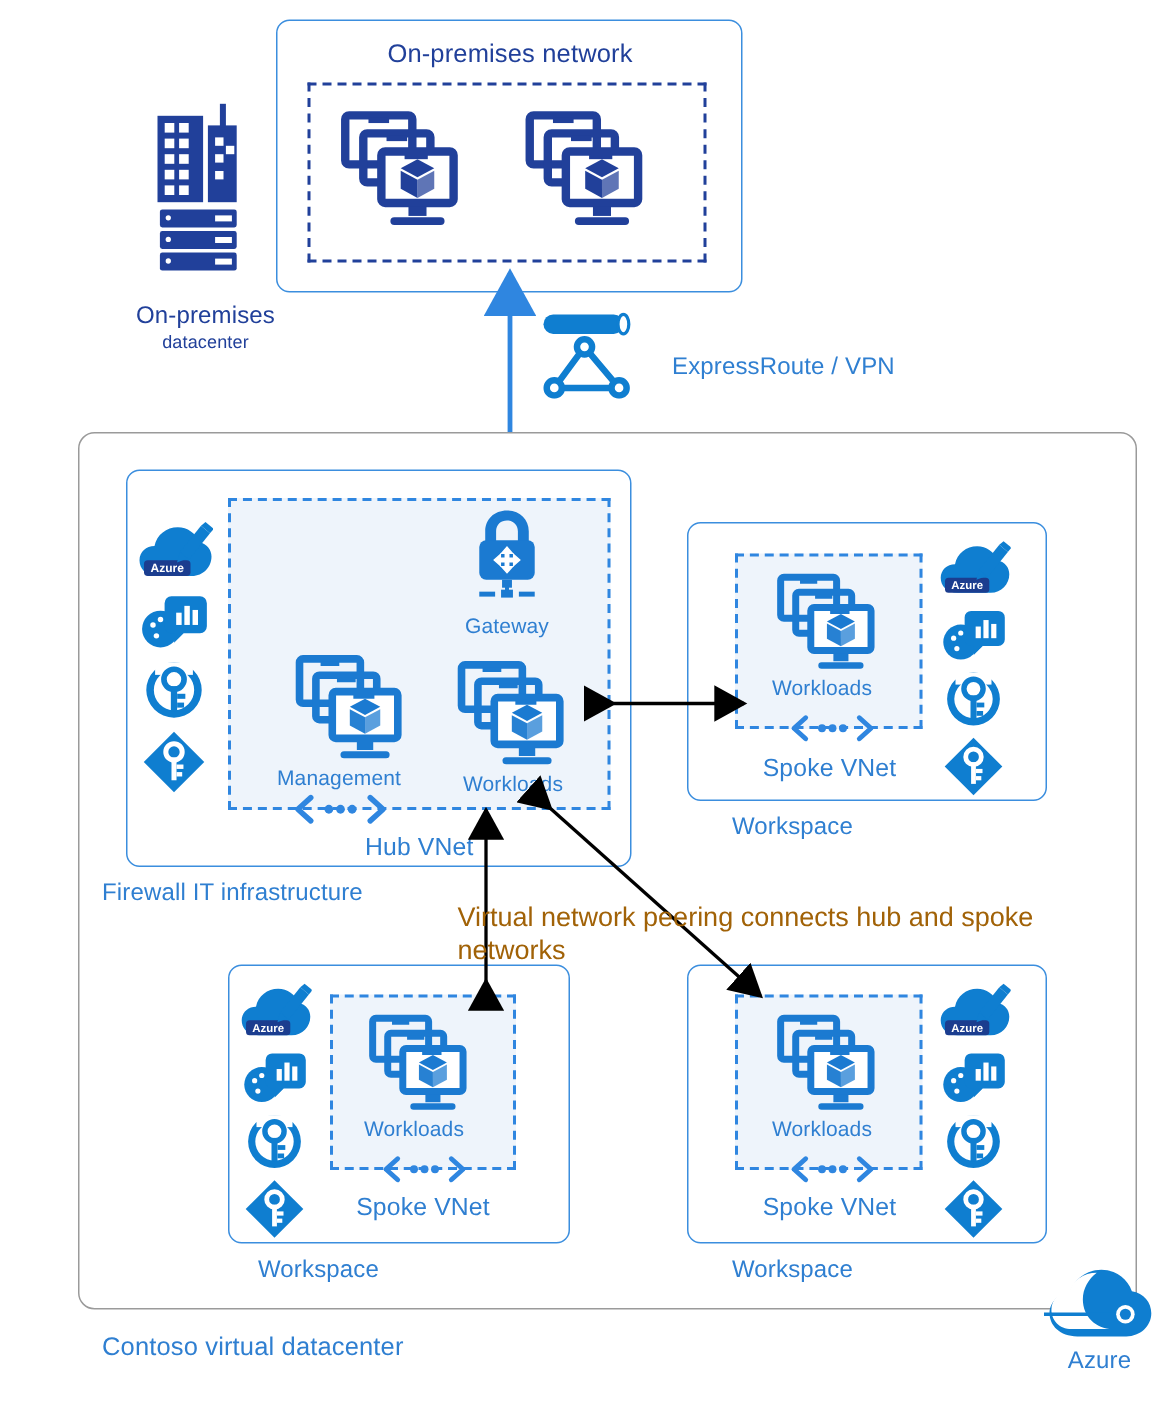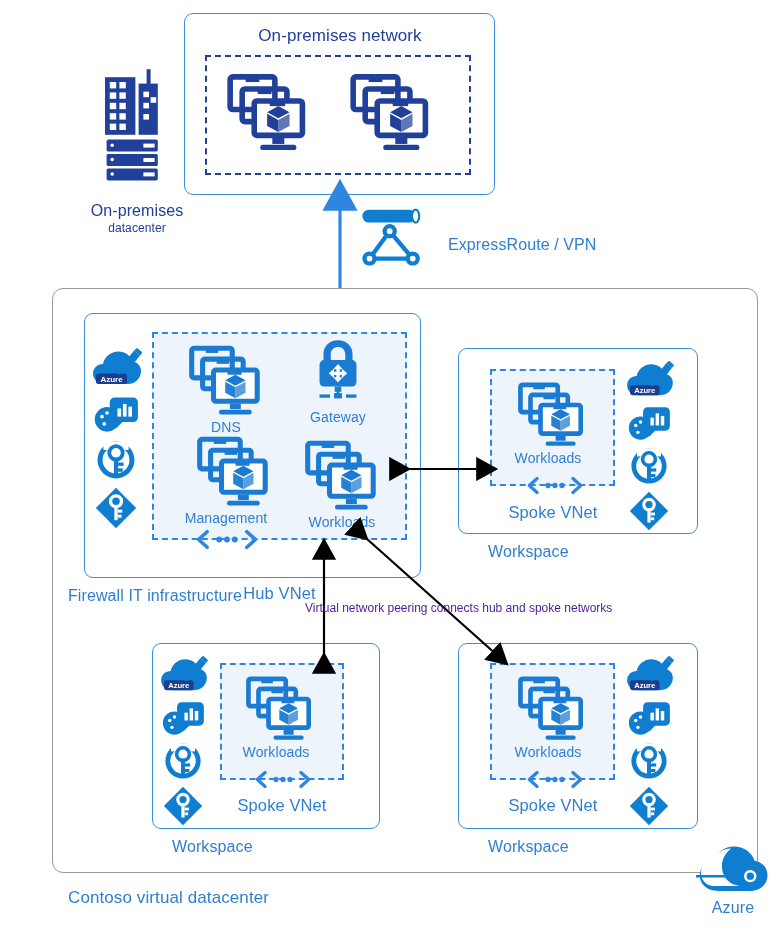--- a/index.html
+++ b/index.html
@@ -17,21 +17,21 @@
   .abs{position:absolute;}
   .lbl{
     color:#2f7fd1;
     font-size:15.5px;
     line-height:1.15;
     text-align:center;
     white-space:nowrap;
     letter-spacing:.1px;
   }
   .lbl-navy{color:#21409a;}
-  .lbl-black{color:#4c1d95;font-size:12px;}
+  .lbl-black{color:#a16207;font-size:18px;}
   .lbl-sm{font-size:14px;}
 
   
   .box-solid{
     border:1.6px solid #3b8ede;
     border-radius:9px;
     background:#ffffff;
     box-sizing:border-box;
   }
   .box-outer{
@@ -305,26 +305,20 @@
     <svg class="ic" width="42" height="42" viewBox="0 0 100 100" style="margin:2px 0 6px 3px">
         <use href="#sym-keyvault"></use>
       </svg>
     <svg class="ic" width="42" height="42" viewBox="0 0 100 100" style="margin:2px 0 0 3px">
         <use href="#sym-diamondkey"></use>
       </svg>
   </div>
 
   <div class="abs box-dash" style="left:152px;top:332px;width:255px;height:208px;"></div>
 
-  <div class="abs" style="left:187px;top:345px;">
-    <svg class="ic" width="78" height="72" viewBox="0 0 100 92" style="margin:0 auto">
-        <use href="#sym-vmstack"></use>
-      </svg>
-    <div class="lbl lbl-sm" style="width:78px;margin-top:2px;">DNS</div>
-  </div>
 
   <div class="abs" style="left:305px;top:339px;">
     <svg class="ic" width="66" height="66" viewBox="0 0 100 100" style="margin:0 auto">
         <use href="#sym-gateway"></use>
       </svg>
     <div class="lbl lbl-sm" style="width:66px;margin-top:4px;">Gateway</div>
   </div>
 
   <div class="abs" style="left:187px;top:436px;">
     <svg class="ic" width="78" height="72" viewBox="0 0 100 92" style="margin:0 auto">
@@ -336,21 +330,21 @@
   <div class="abs" style="left:303px;top:440px;">
     <svg class="ic" width="78" height="72" viewBox="0 0 100 92" style="margin:0 auto">
         <use href="#sym-vmstack"></use>
       </svg>
     <div class="lbl lbl-sm" style="width:78px;margin-top:2px;">Workloads</div>
   </div>
 
   <svg class="abs peer" style="left:196px;top:528px;" width="62" height="23" viewBox="0 0 72 26">
       <use href="#sym-peer"></use>
     </svg>
-  <div class="abs lbl" style="left:152px;top:556px;width:255px;font-size:16.5px;margin-top:28px;">Hub VNet</div>
+  <div class="abs lbl" style="left:152px;top:556px;width:255px;font-size:16.5px;">Hub VNet</div>
   <div class="abs lbl" style="left:68px;top:587px;width:260px;text-align:left;font-size:16px;">Firewall IT infrastructure</div>
 
   <div class="abs box-solid" style="left:458px;top:348px;width:240px;height:186px;"></div>
   <div class="abs box-dash" style="left:490px;top:369px;width:125px;height:117px;"></div>
   <div class="abs" style="left:512px;top:382px;">
     <svg class="ic" width="72" height="66" viewBox="0 0 100 92" style="margin:0 auto">
         <use href="#sym-vmstack"></use>
       </svg>
     <div class="lbl lbl-sm" style="width:88px;margin:2px 0 0 -8px;">Workloads</div>
   </div>

